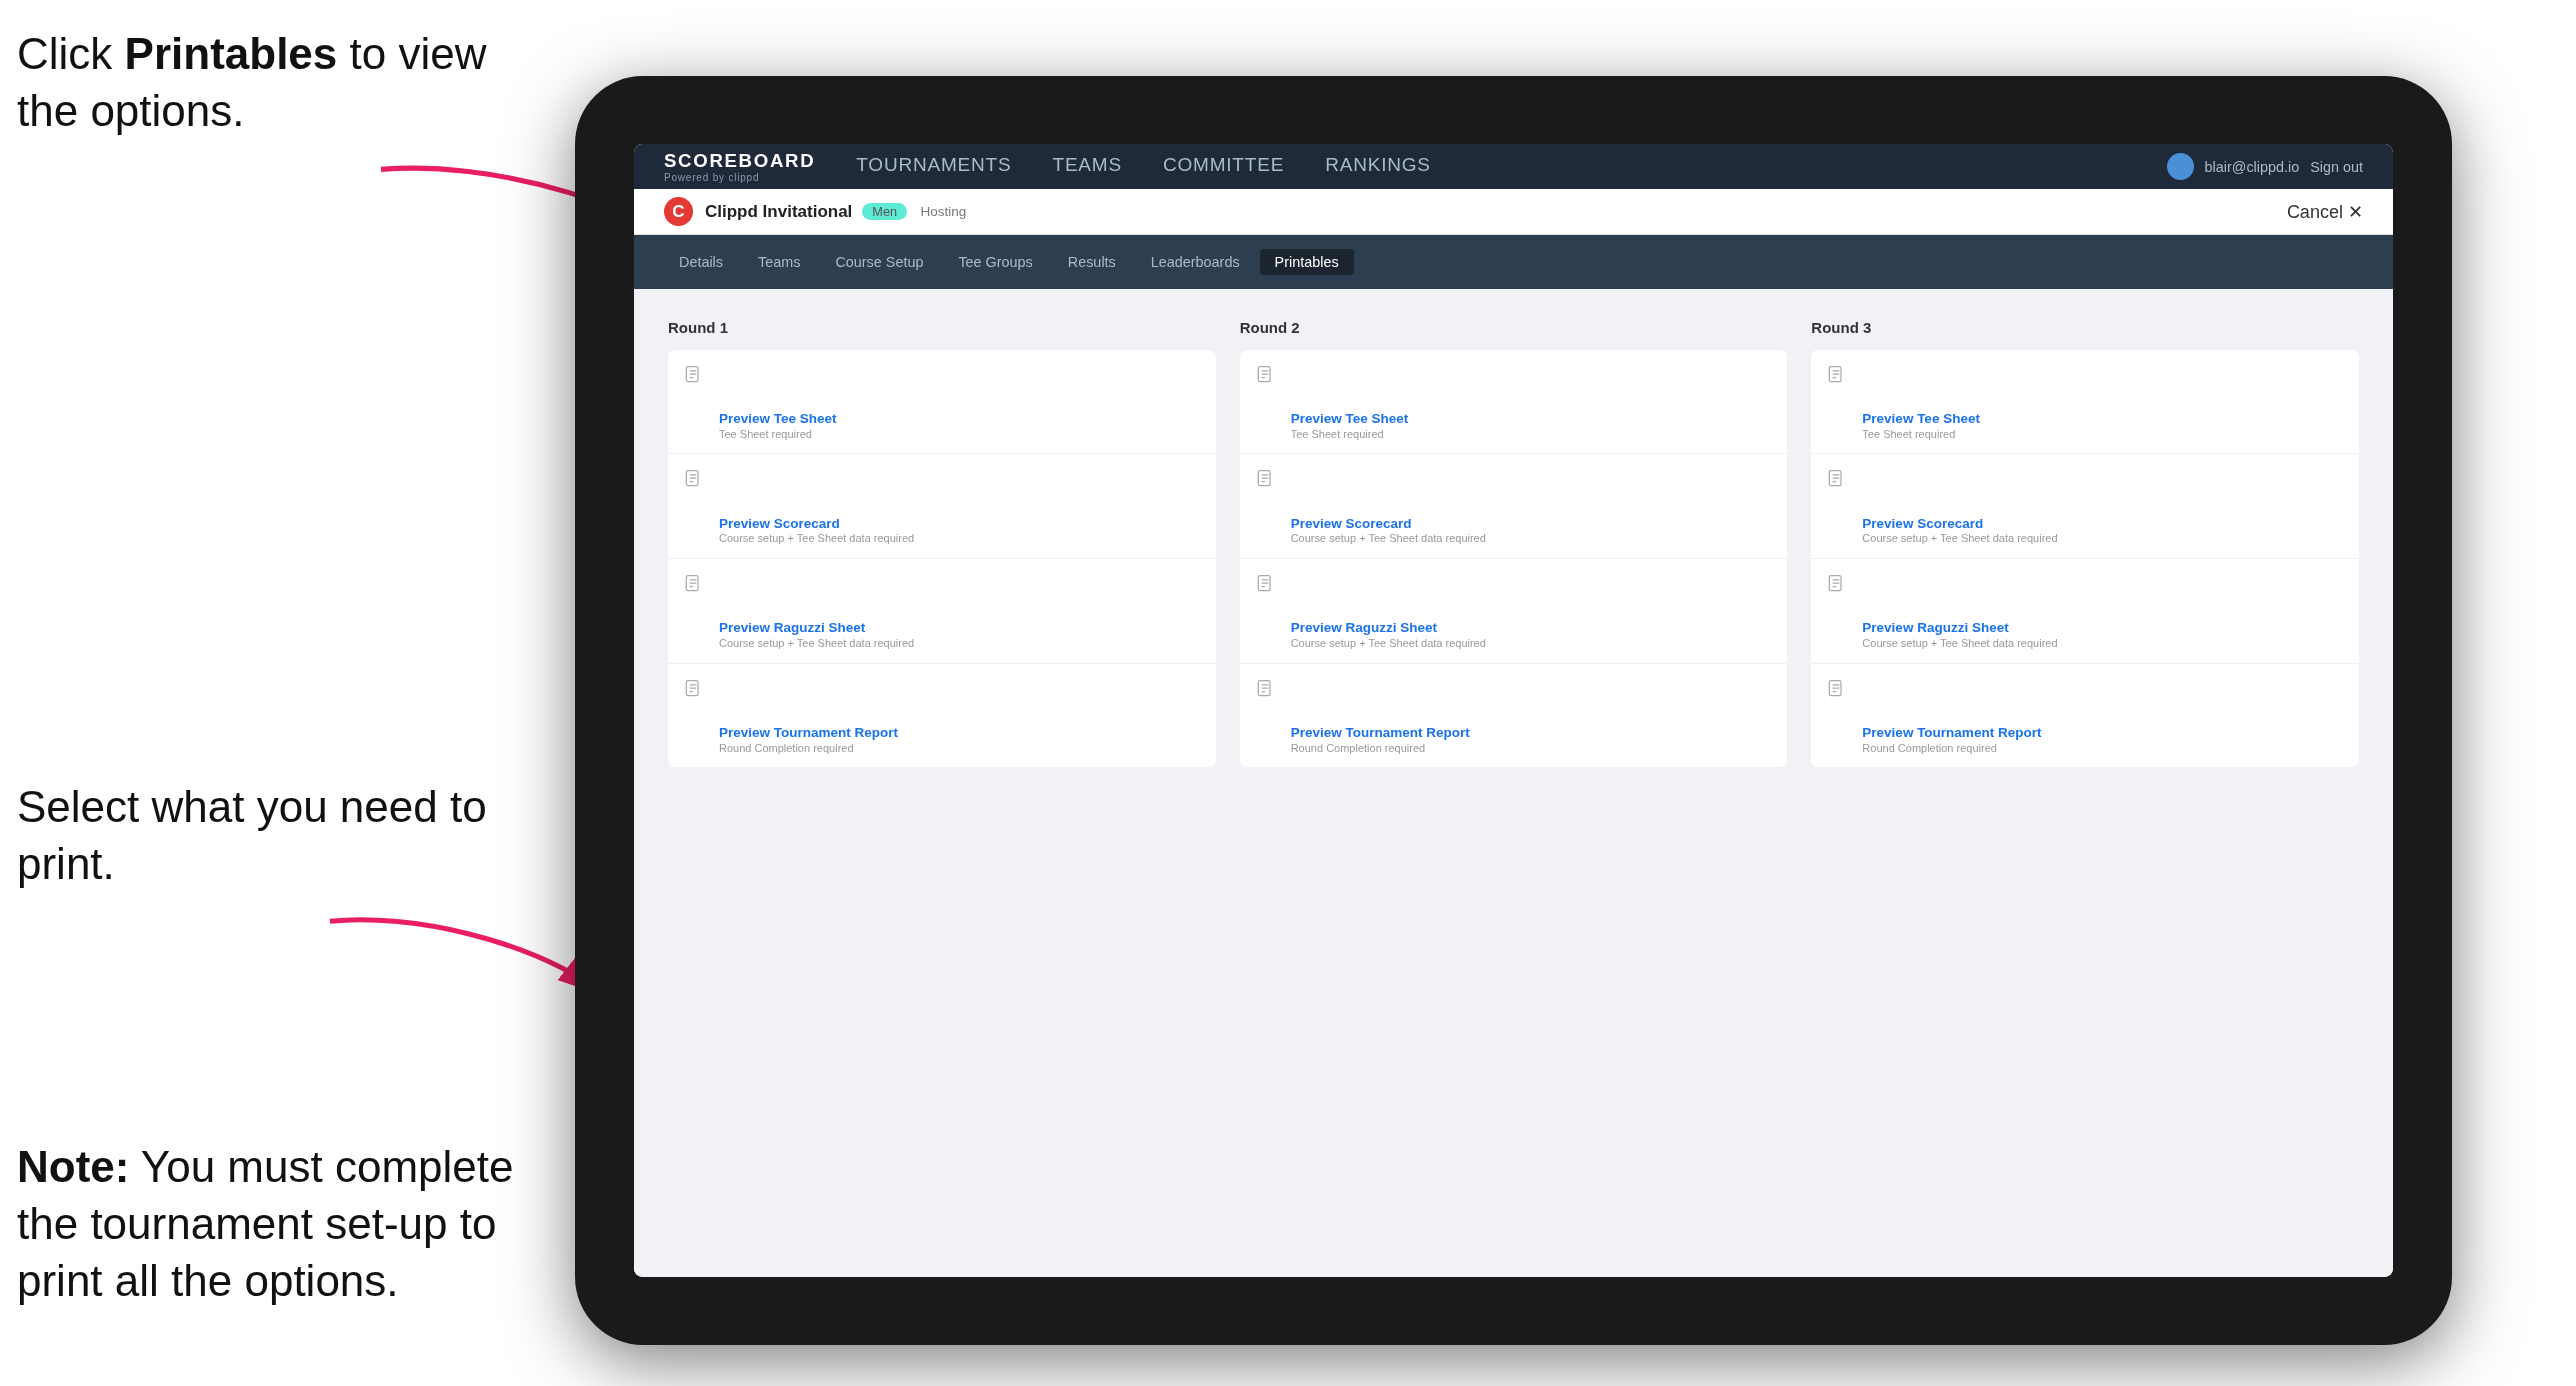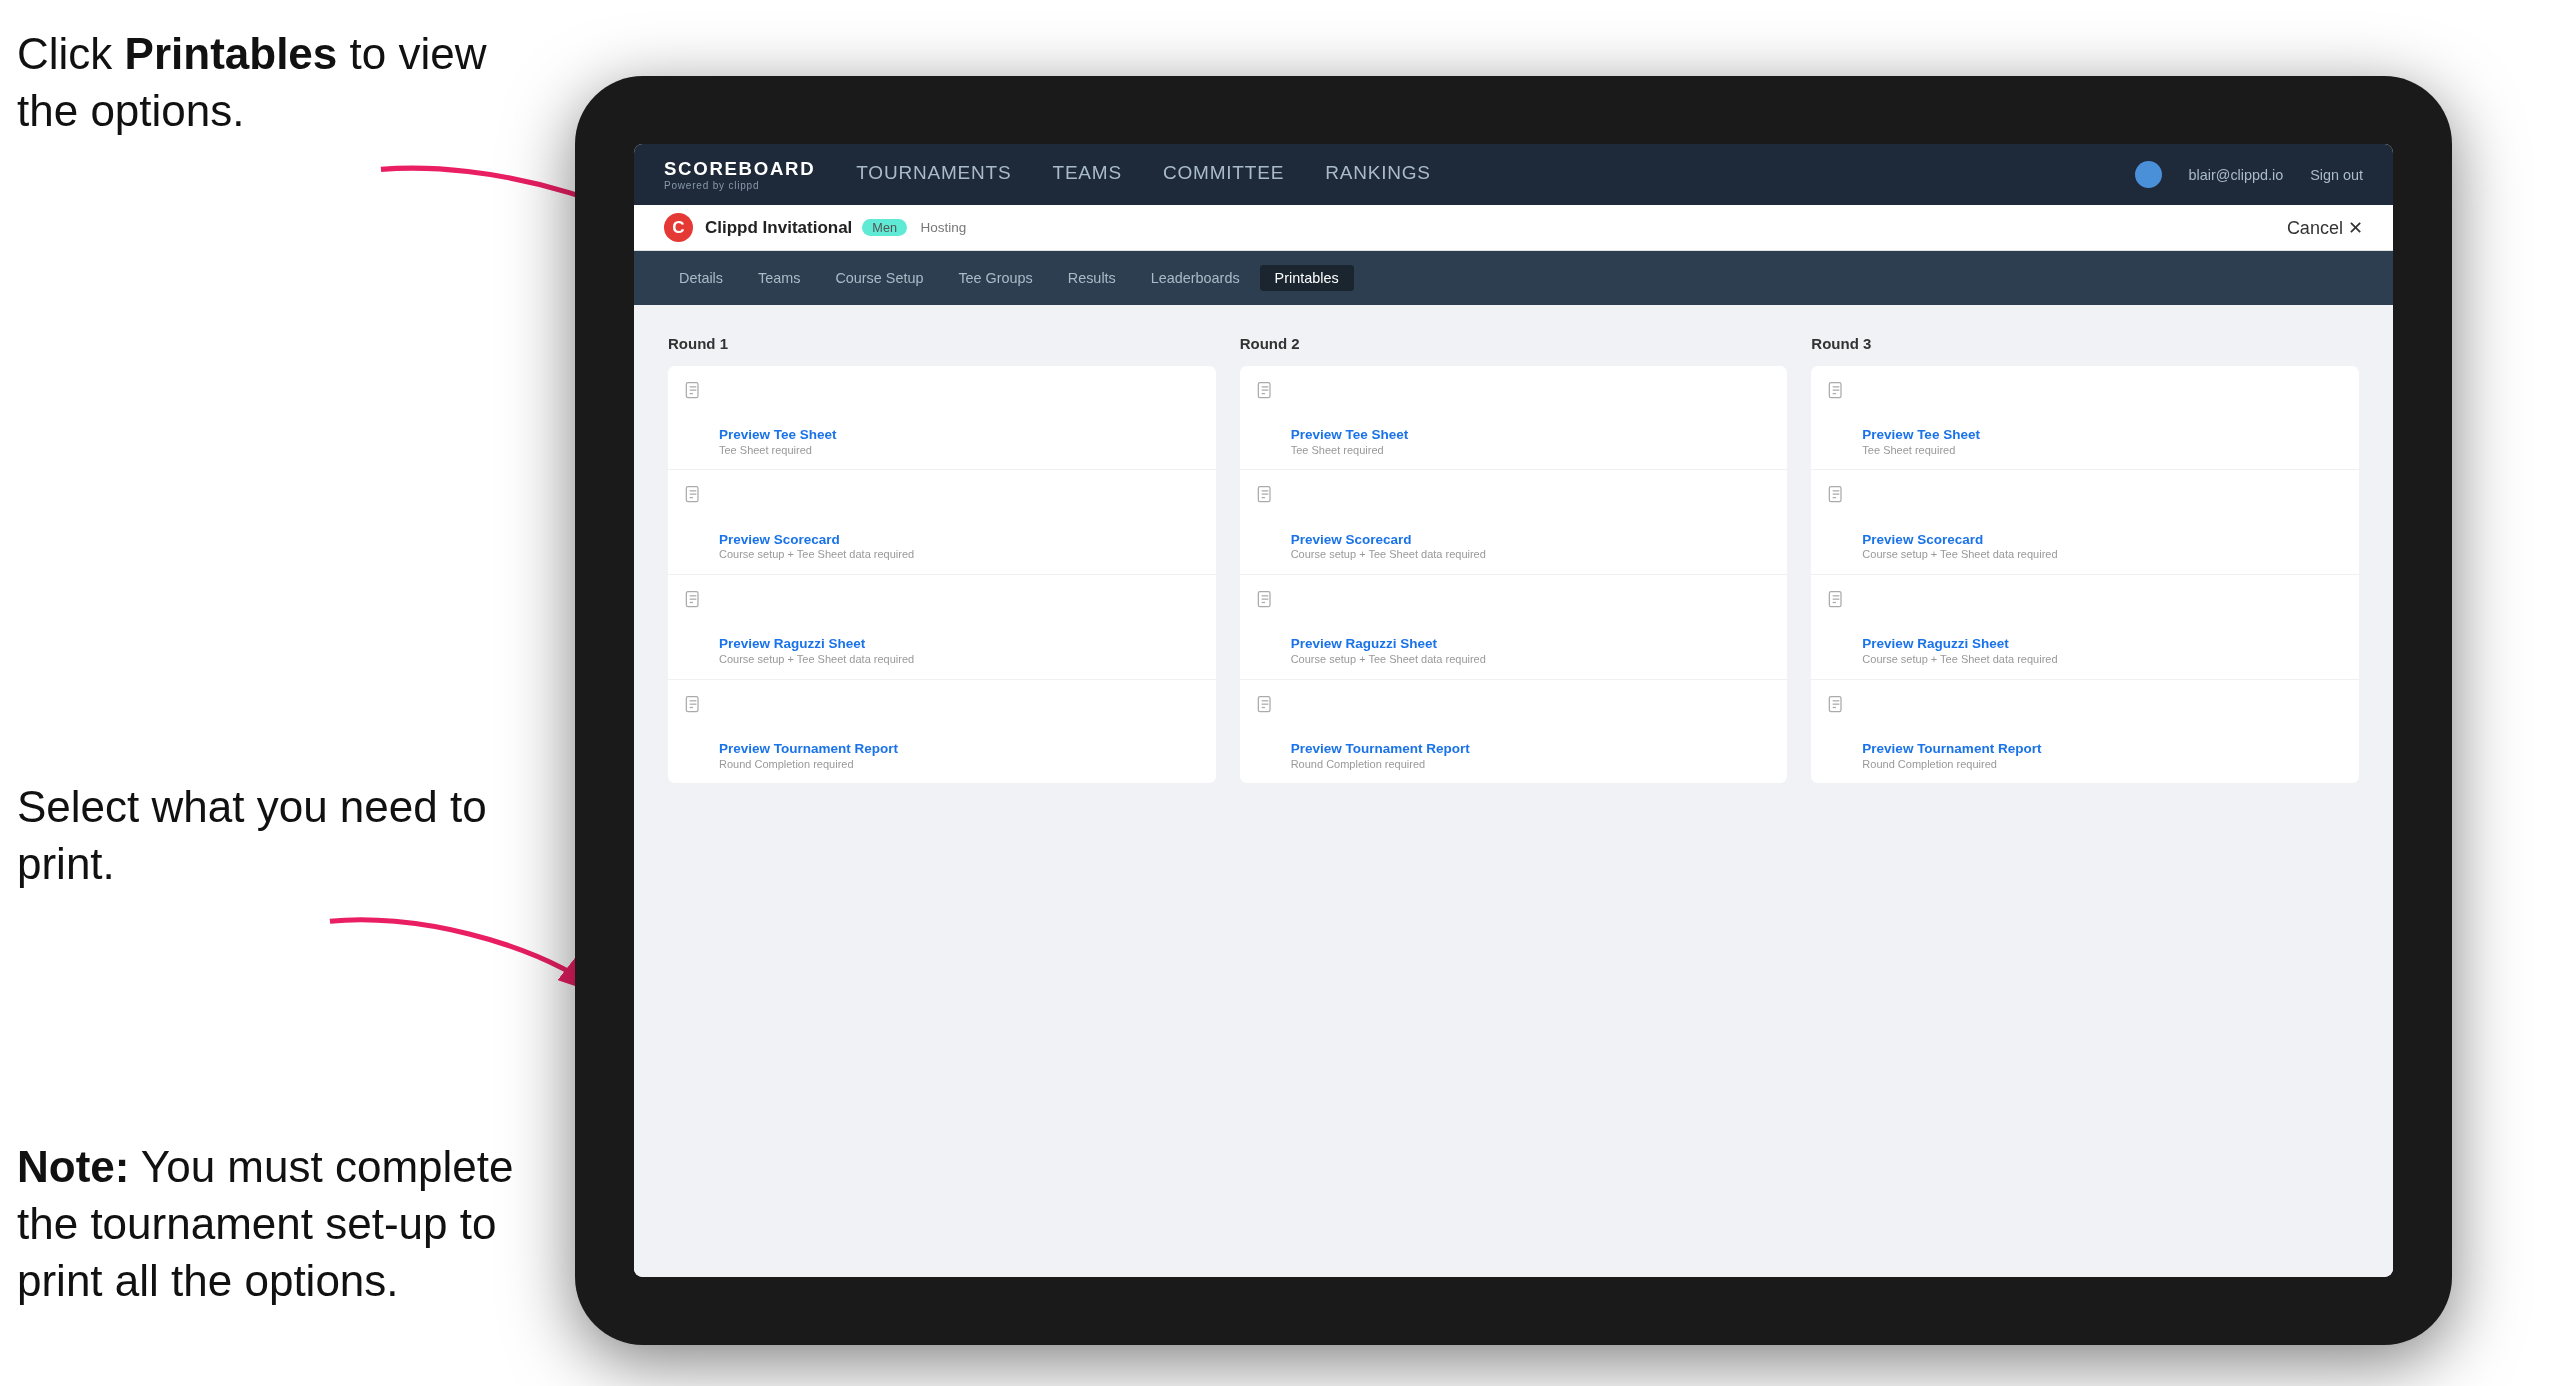--- a/index.html
+++ b/index.html
@@ -77,21 +77,21 @@
       background: #f5f5f5;
       border-radius: 8.5px;
       overflow: hidden;
       display: flex;
       flex-direction: column;
     }
 
     
     .top-nav {
       background: #1e2a3a;
-      height: 61px;
+      height: 45px;
       display: flex;
       align-items: center;
       padding: 0 30px;
       flex-shrink: 0;
     }
 
     .scoreboard-logo {
       display: flex;
       flex-direction: column;
       margin-right: 41px;
@@ -118,21 +118,21 @@
       font-size: 19px;
       font-weight: 500;
       letter-spacing: 0.8px;
       cursor: pointer;
       padding-bottom: 3.4px;
     }
 
     .top-nav-right {
       display: flex;
       align-items: center;
-      gap: 27px;
+      gap: 11px;
       color: #aabbc8;
       font-size: 14.4px;
     }
     .user-avatar {
       width: 27px;
       height: 27px;
       background: #4a90d9;
       border-radius: 50%;
     }
 

